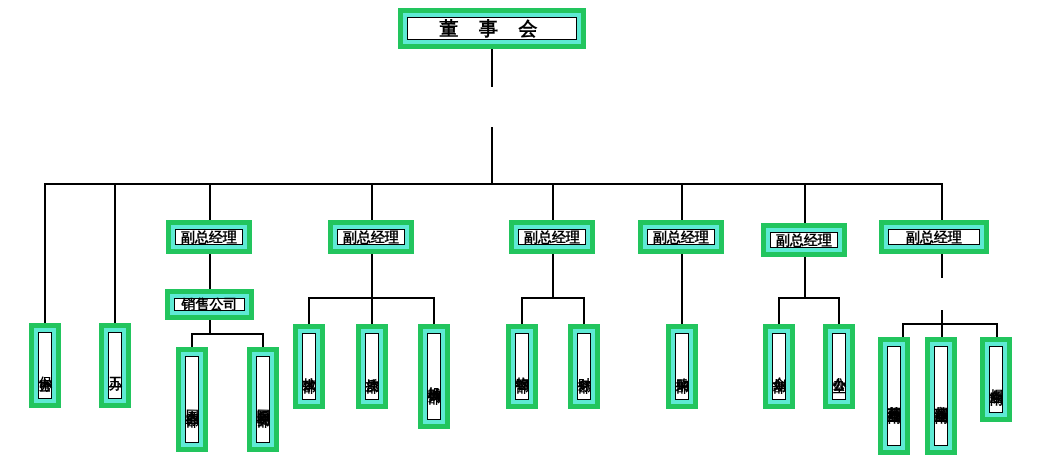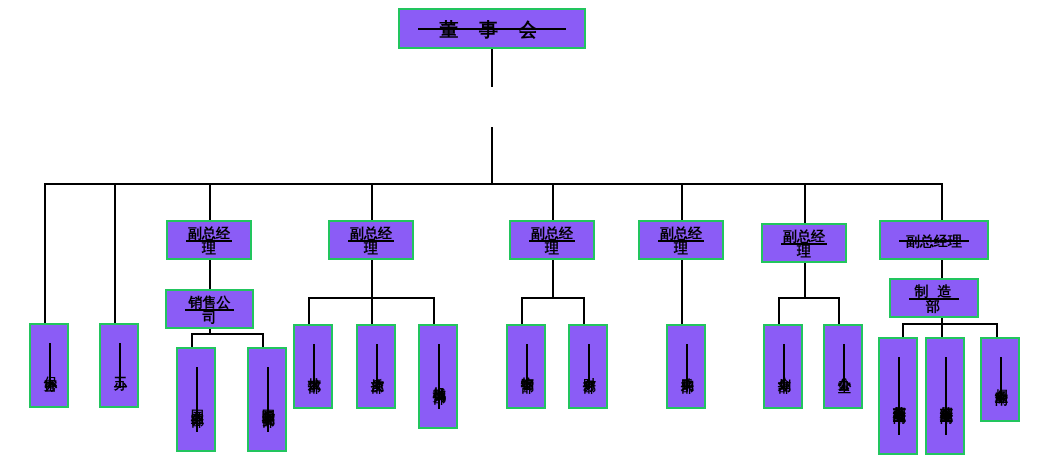--- a/index.html
+++ b/index.html
@@ -3,23 +3,23 @@
 <meta charset="utf-8">
 <style>
   html,body{margin:0;padding:0;background:#ffffff;}
   body{font-family:"DejaVu Sans","Liberation Sans",sans-serif;}
   #canvas{position:relative;width:1038px;height:467px;background:#ffffff;overflow:hidden;}
 
   
   .node{
     position:absolute;
     box-sizing:border-box;
-    border:2px solid #22c55e;
-    background:#8b5cf6;
-    padding:18px;
+    border:5px solid #22c55e;
+    background:#5eead4;
+    padding:4px;
     z-index:5;
   }
   .node .inner{
     box-sizing:border-box;
     width:100%;height:100%;
     border:1px solid #000;
     background:#fff;
     display:flex;
     align-items:center;
     justify-content:center;
@@ -139,25 +139,20 @@
     <div class="inner t-mid">
         <span>副总经理</span>
       </div>
   </div>
 
   <div class="node" style="left:165px;top:289px;width:89px;height:31px;">
     <div class="inner t-mid">
         <span>销售公司</span>
       </div>
   </div>
-  <div class="node" style="left:889px;top:278px;width:90px;height:32px;">
-    <div class="inner t-mid2">
-        <span>制 造 部</span>
-      </div>
-  </div>
 
   <div class="node vtext" style="left:29px;top:323px;width:32px;height:85px;">
     <div class="inner t-vert">
         <span>保密办</span>
       </div>
   </div>
   <div class="node vtext" style="left:99px;top:323px;width:32px;height:85px;">
     <div class="inner t-vert">
         <span>工办</span>
       </div>

